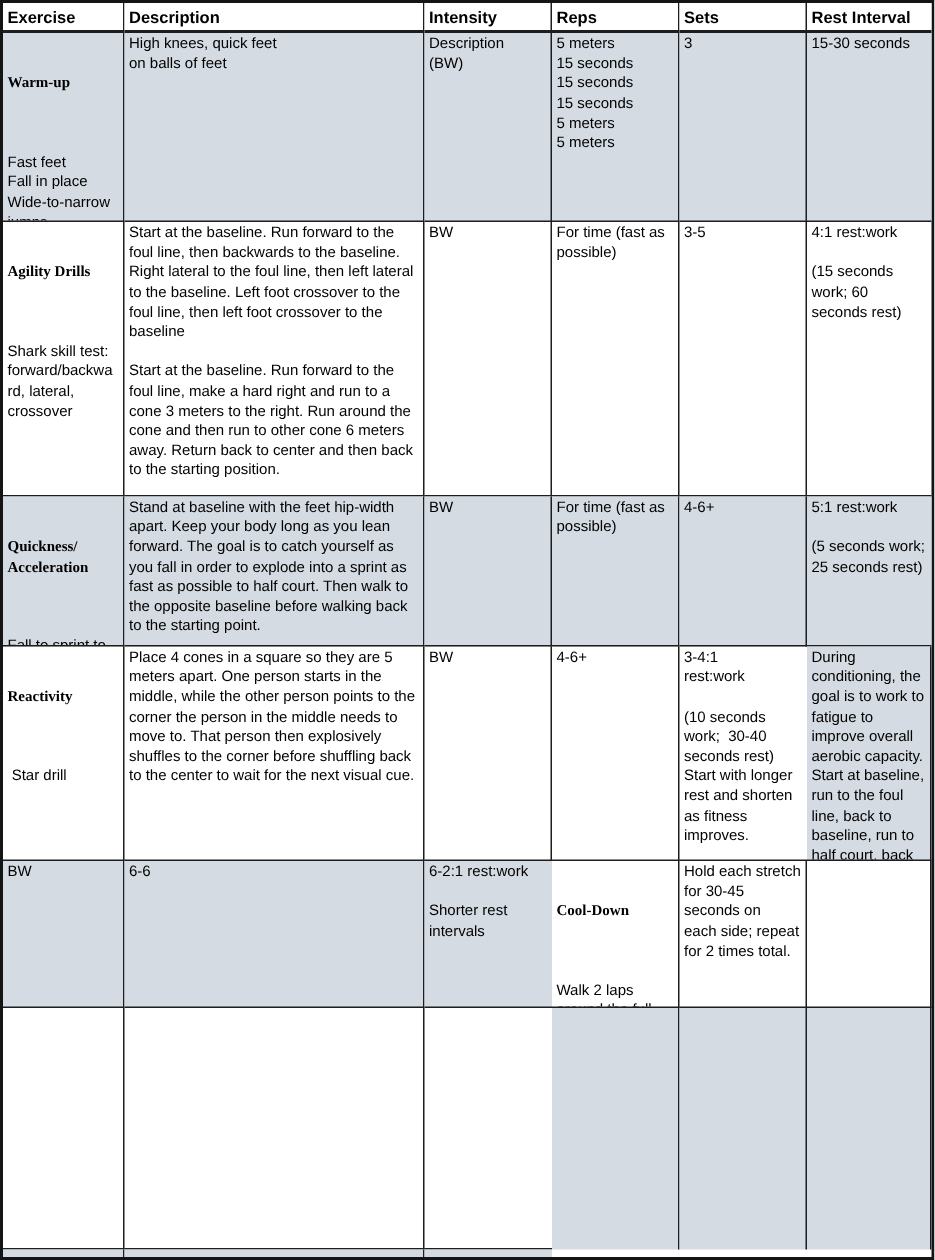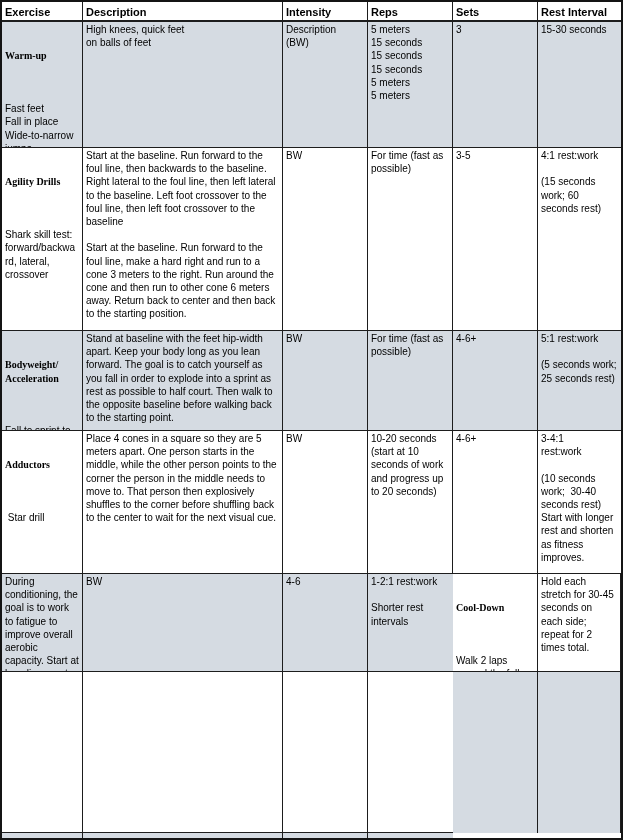--- a/index.html
+++ b/index.html
@@ -105,64 +105,59 @@
   <div class="cell c4">For time (fast as
 possible)</div>
   <div class="cell c5">3-5</div>
   <div class="cell c6">4:1 rest:work
 
 (15 seconds
 work; 60
 seconds rest)</div>
 
   <div class="cell shade c1">
-    <div class="ex-title">Bodyweight/
+    <div class="ex-title">Quickness/
 Acceleration</div>
     <div class="ex-body">
 Fall to sprint to
 half court</div>
   </div>
-  <div class="cell shade c2">Stand at baseline with the feet hip-width apart. Keep your body long as you lean forward. The goal is to catch yourself as you fall in order to explode into a sprint as rest as possible to half court. Then walk to the opposite baseline before walking back to the starting point.</div>
+  <div class="cell shade c2">Stand at baseline with the feet hip-width apart. Keep your body long as you lean forward. The goal is to catch yourself as you fall in order to explode into a sprint as fast as possible to half court. Then walk to the opposite baseline before walking back to the starting point.</div>
   <div class="cell shade c3">BW</div>
   <div class="cell shade c4">For time (fast as
 possible)</div>
   <div class="cell shade c5">4-6+</div>
   <div class="cell shade c6">5:1 rest:work
 
 (5 seconds work;
 25 seconds rest)</div>
 
   <div class="cell c1">
-    <div class="ex-title">Adductors</div>
+    <div class="ex-title">Reactivity</div>
     <div class="ex-body">
  Star drill</div>
   </div>
   <div class="cell c2">Place 4 cones in a square so they are 5 meters apart. One person starts in the middle, while the other person points to the corner the person in the middle needs to move to. That person then explosively shuffles to the corner before shuffling back to the center to wait for the next visual cue.</div>
   <div class="cell c3">BW</div>
-  <div class="cell c4">10-20 seconds
-(start at 10
-seconds of work
-and progress up
-to 20 seconds)</div>
   <div class="cell c5">4-6+</div>
   <div class="cell c6">3-4:1
 rest:work
 
 (10 seconds
 work;  30-40
 seconds rest)
 Start with longer
 rest and shorten
 as fitness
 improves.</div>
 
   <div class="cell shade c2">During conditioning, the goal is to work to fatigue to improve overall aerobic capacity. Start at baseline, run to the foul line, back to baseline, run to half court, back to the baseline, run to opposite the foul line and then all the way to the opposite base line.</div>
   <div class="cell shade c3">BW</div>
-  <div class="cell shade c5">4-6</div>
-  <div class="cell shade c6">1-2:1 rest:work
+  <div class="cell shade c5">6-6</div>
+  <div class="cell shade c6">6-2:1 rest:work
 
 Shorter rest
 intervals</div>
 
   <div class="cell c1">
     <div class="ex-title">Cool-Down</div>
     <div class="ex-body">
 Walk 2 laps
 around the full
 court and then

